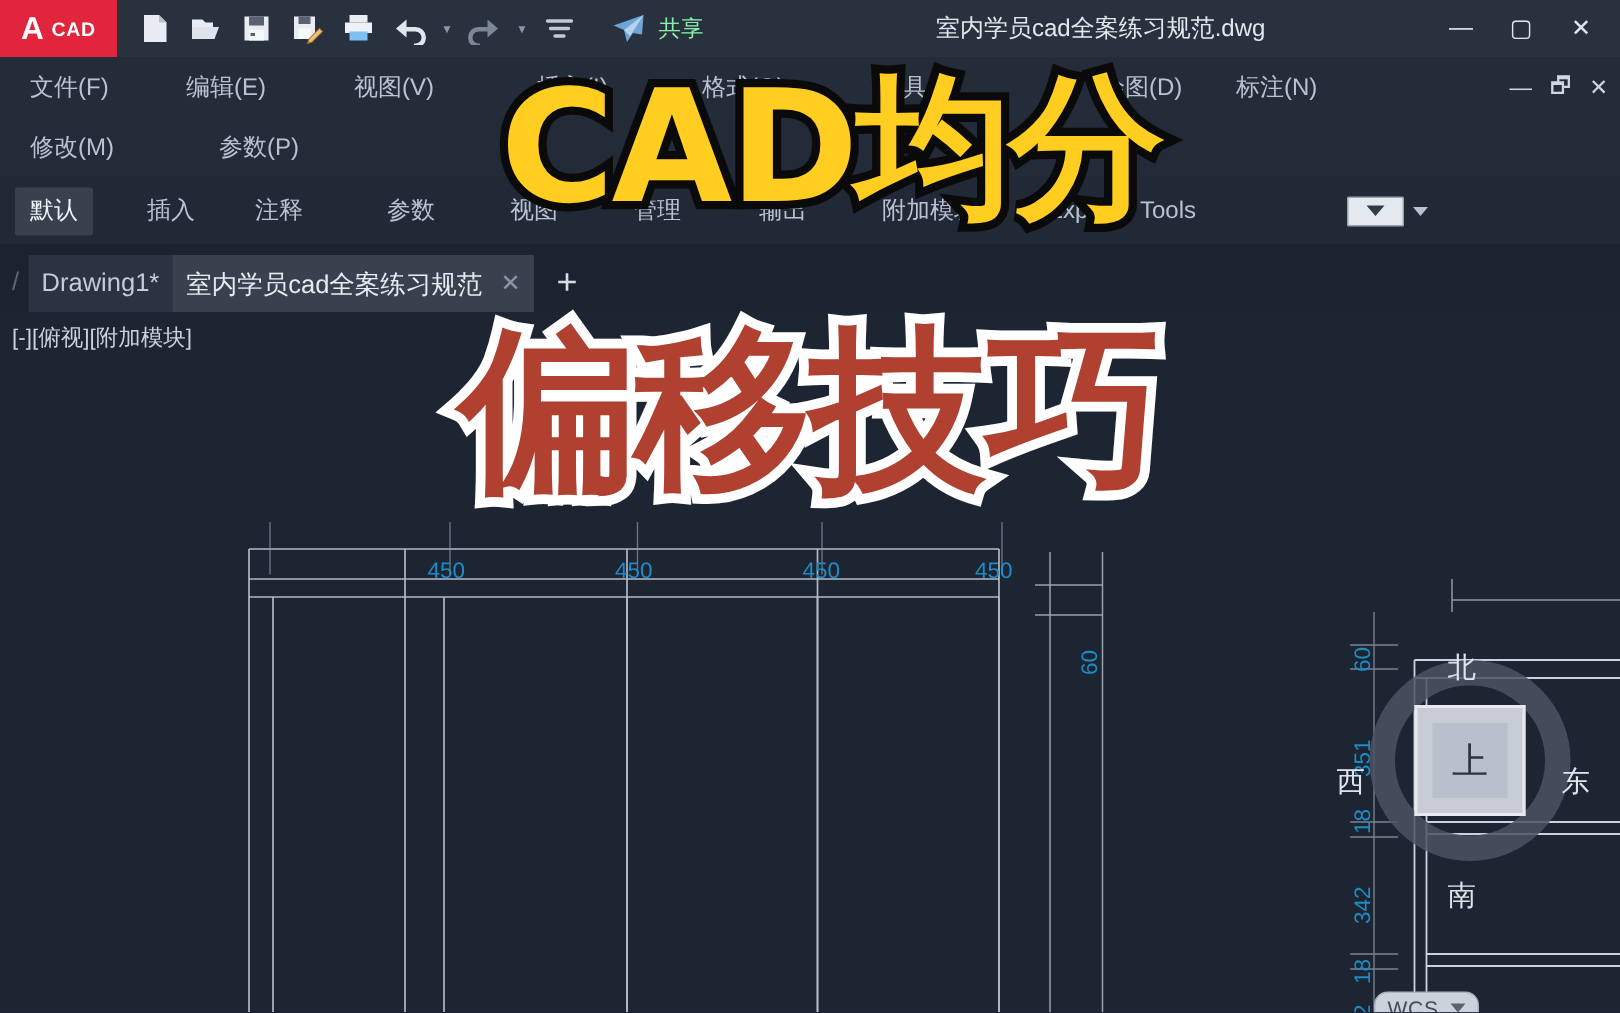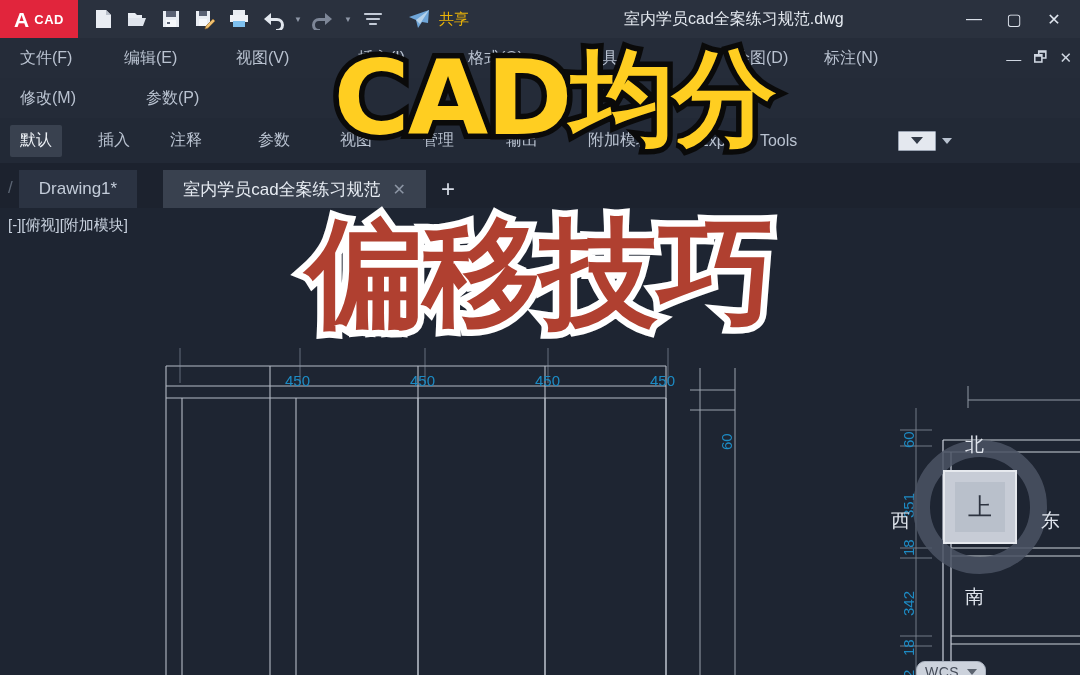--- a/index.html
+++ b/index.html
@@ -39,21 +39,21 @@
   }
   .tb-ico svg { display: block; }
   .caret-dn {
     width: 12px; height: 30px; display: flex; align-items: center; justify-content: center;
     color: #8d96a6; font-size: 8px;
   }
   .share-btn {
     display: flex; align-items: center; gap: 5px; margin-left: 8px;
     height: 30px; padding: 0 4px;
   }
-  .share-label { color: #eab308; font-size: 15px; }
+  .share-label { color: #86efac; font-size: 15px; }
   .doc-title {
     position: absolute; left: 612px; top: 0; height: 38px;
     display: flex; align-items: center;
     color: #e3e8ef; font-size: 16px; white-space: nowrap; margin-left: 12px;
   }
   .win-btns {
     position: absolute; right: 6px; top: 0; height: 38px;
     display: flex; align-items: center; gap: 0px;
   }
   .win-btn {
@@ -106,24 +106,24 @@
 
   
   .doctabs {
     position: absolute; left: 0; top: 163px; width: 1080px; height: 45px;
     background: #1c222e;
     display: flex; align-items: flex-end;
   }
   .dtab-slash { color: #5c6674; font-size: 17px; margin: 0 6px 10px 8px; }
   .dtab {
     height: 38px; display: flex; align-items: center; gap: 8px;
-    padding: 0 20px; color: #c3ccd9; font-size: 17px;
+    padding: 0 9px; color: #c3ccd9; font-size: 17px;
     background: #2b3342; white-space: nowrap;
   }
-  .dtab.active { background: #39414f; color: #e7ecf3; margin-left: 26px; }
+  .dtab.active { background: #39414f; color: #e7ecf3; }
   .dtab .x { color: #8c95a4; font-size: 16px; margin-left: 4px; }
   .dtab-plus {
     width: 44px; height: 38px; display: flex; align-items: center; justify-content: center;
     color: #d6dce6; font-size: 24px; font-weight: 300;
   }
 
   
   .canvas {
     position: absolute; left: 0; top: 208px; width: 1080px; height: 467px;
     background: #1e2532; overflow: hidden;

